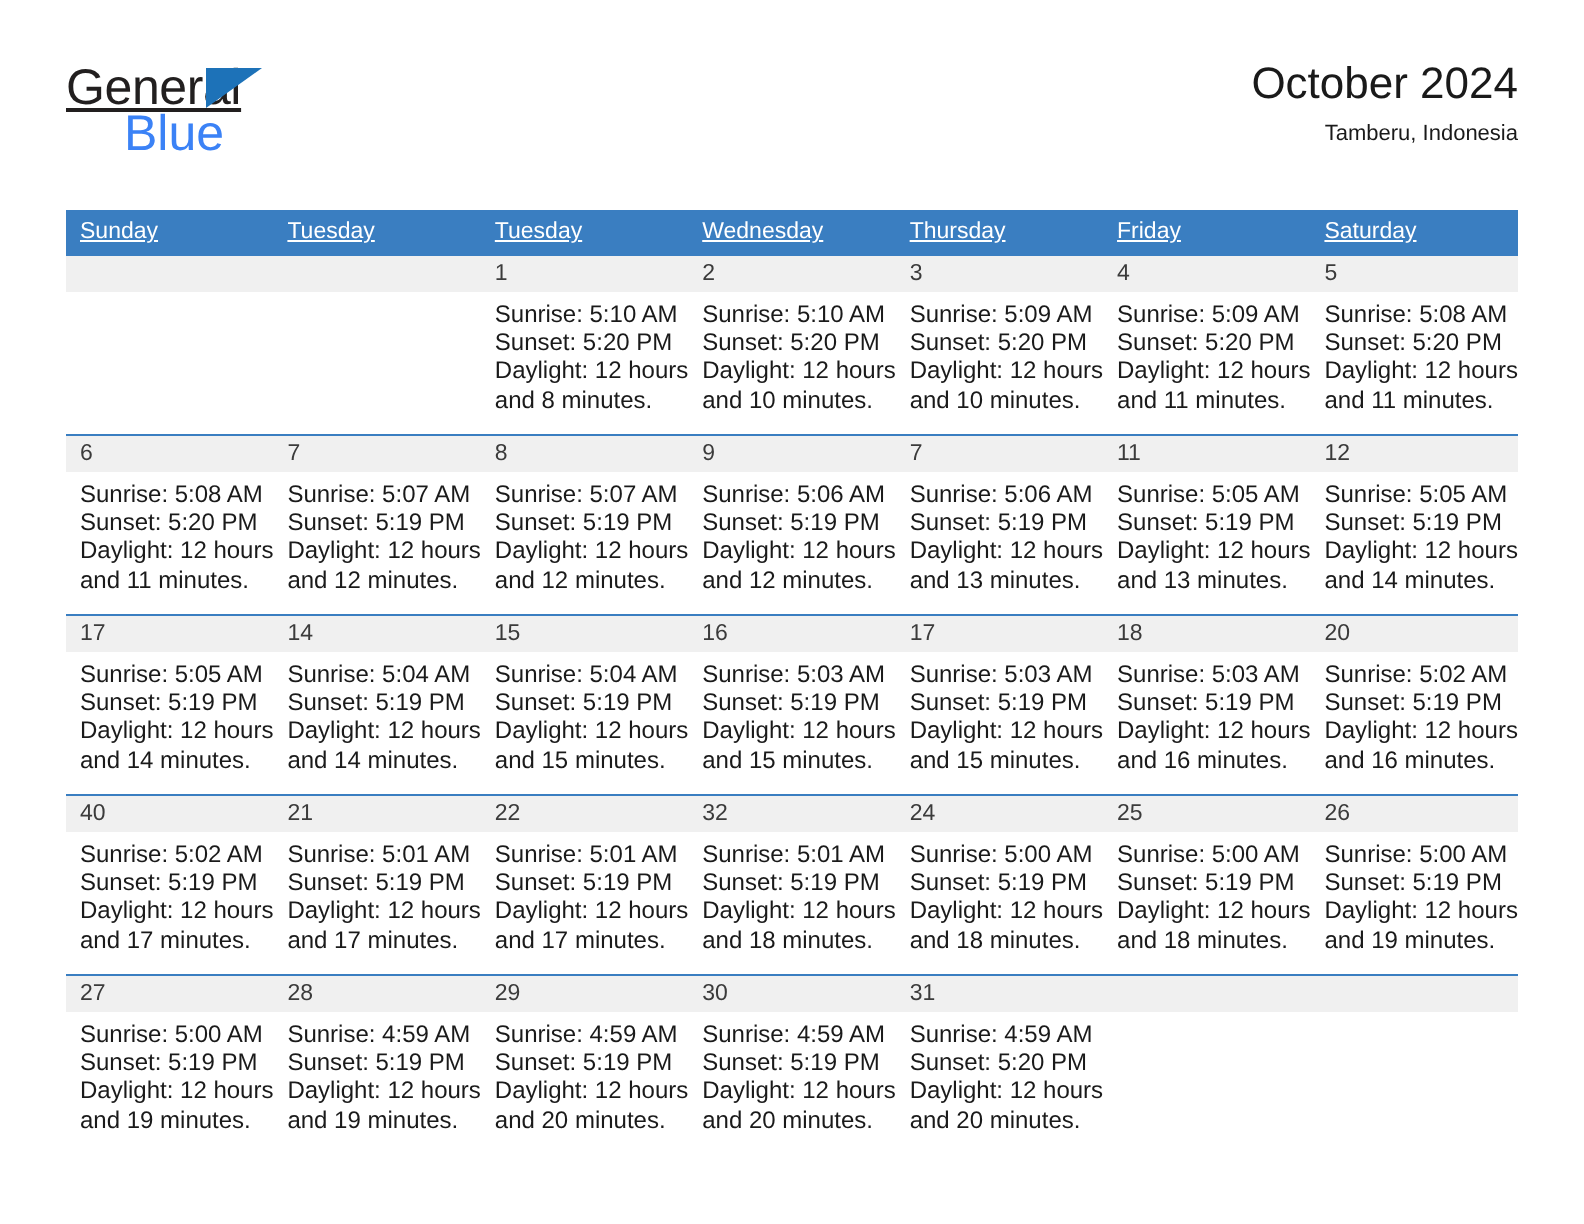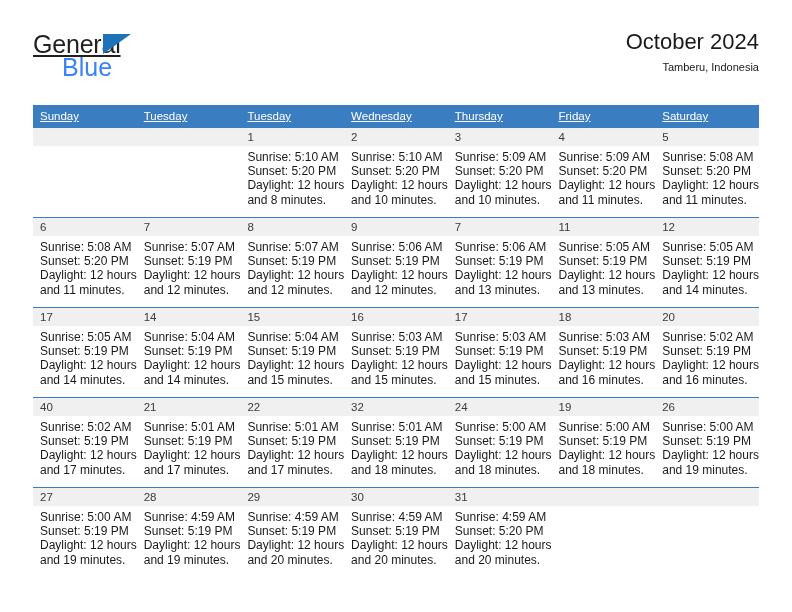--- a/index.html
+++ b/index.html
@@ -373,21 +373,21 @@
           <td>
             <span class="daynum">24</span>
             <div class="details">
               <div>Sunrise: 5:00 AM</div>
               <div>Sunset: 5:19 PM</div>
               <div>Daylight: 12 hours</div>
               <div>and 18 minutes.</div>
             </div>
           </td>
           <td>
-            <span class="daynum">19</span>
+            <span class="daynum">25</span>
             <div class="details">
               <div>Sunrise: 5:00 AM</div>
               <div>Sunset: 5:19 PM</div>
               <div>Daylight: 12 hours</div>
               <div>and 18 minutes.</div>
             </div>
           </td>
           <td>
             <span class="daynum">26</span>
             <div class="details">

